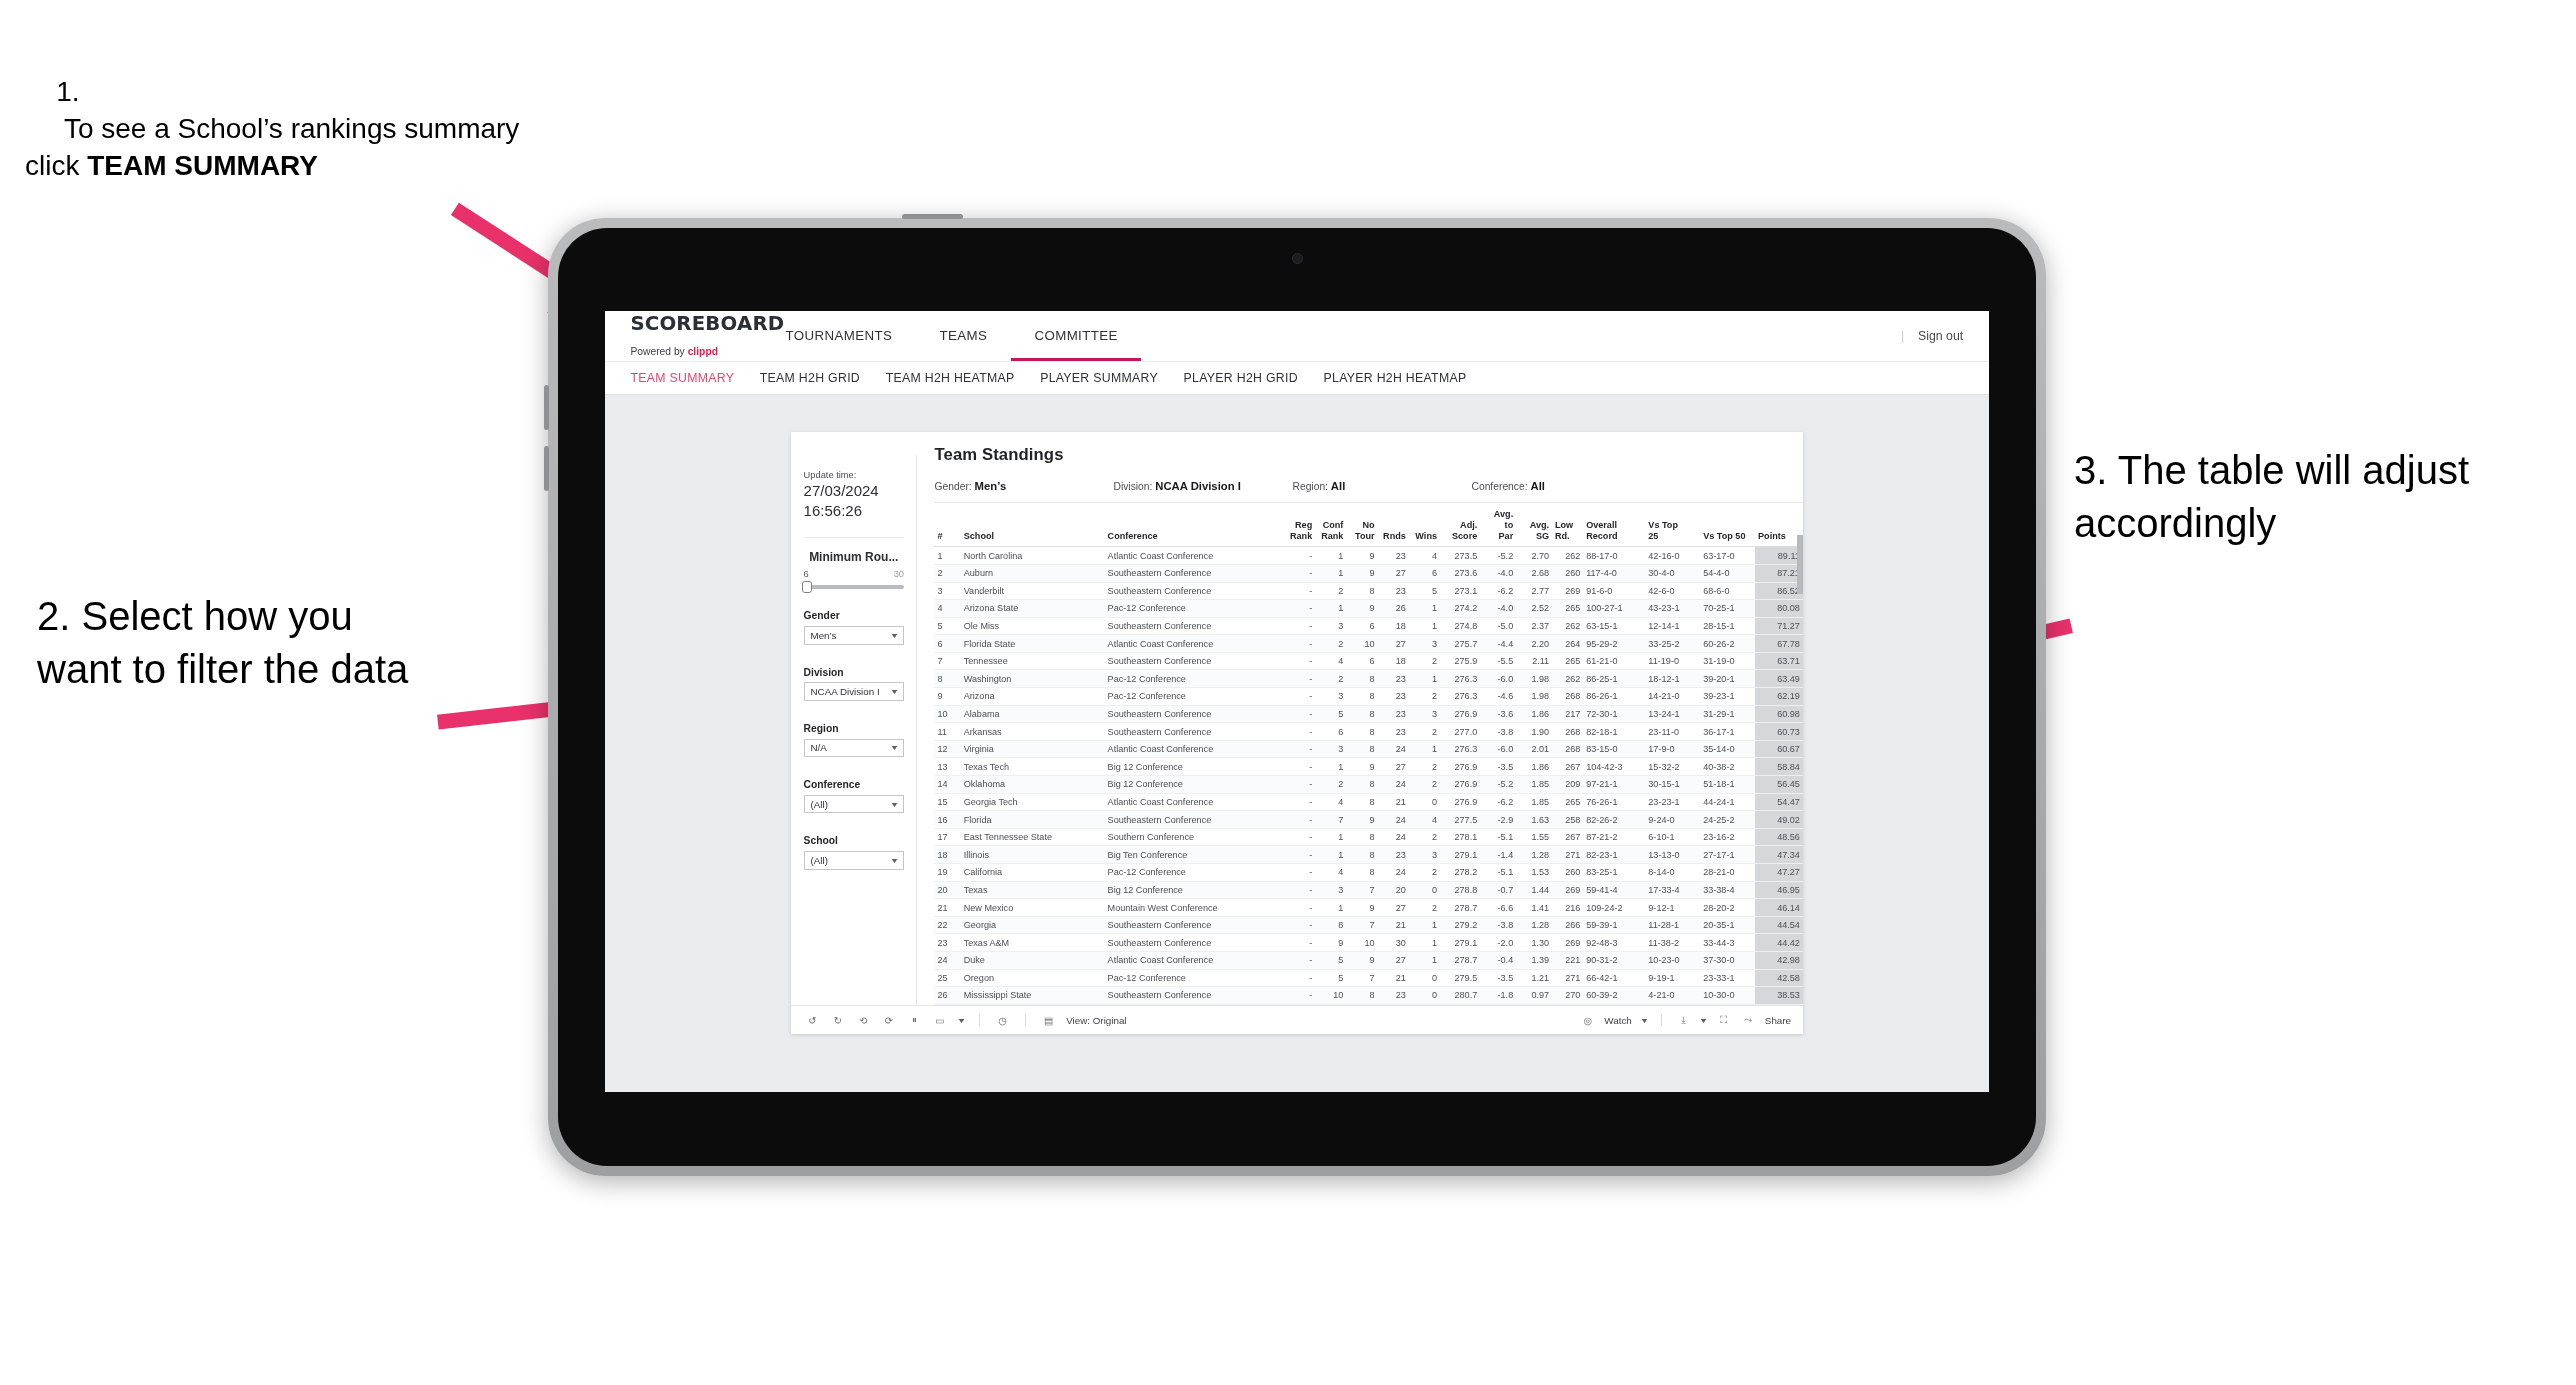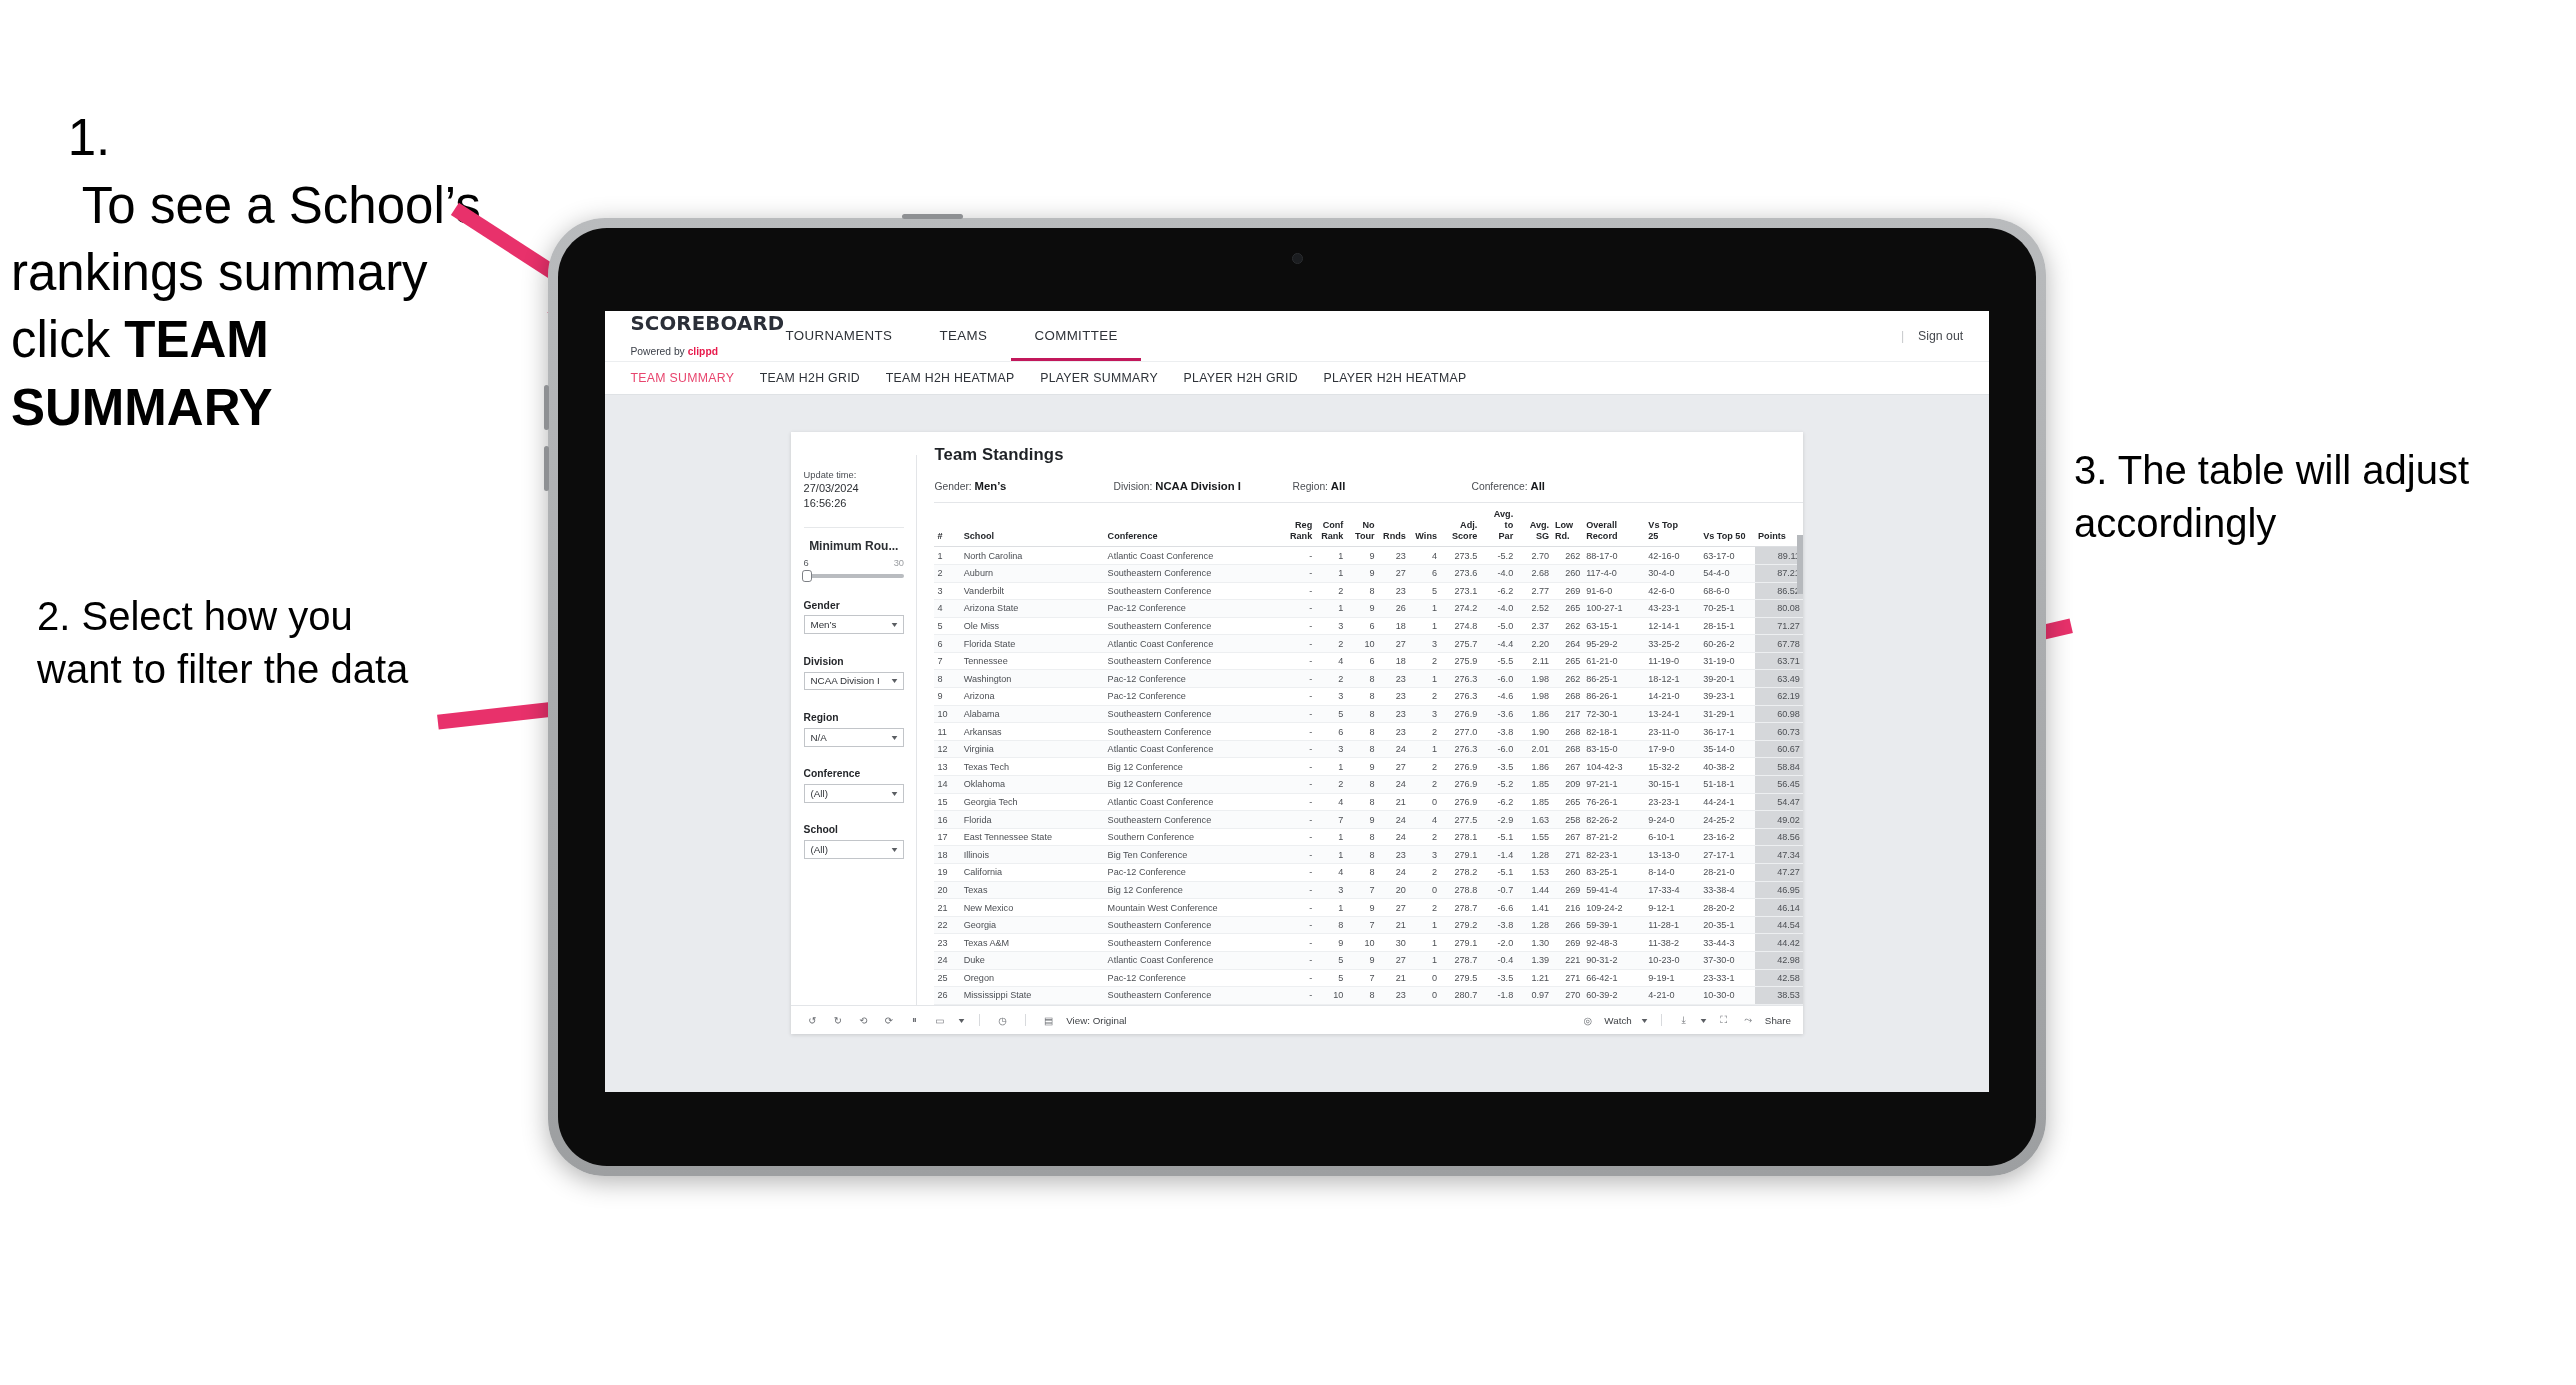--- a/index.html
+++ b/index.html
@@ -13,21 +13,21 @@
   #root { position: relative; width: 2576px; height: 1386px; background:#fff; }
 
   
   .annot {
     position: absolute;
     color: #000;
     font-family: "Liberation Sans", sans-serif;
     line-height: 1.32;
     white-space: pre-wrap;
   }
-  .annot-1 { left: 11px;  top: 37px;  width: 511px; font-size: 51px; }
+  .annot-1 { left: 25px;  top: 37px;  width: 511px; font-size: 28px; }
   .annot-2 { left: 37px;  top: 590px; width: 393px; font-size: 40px; }
   .annot-3 { left: 2074px; top: 444px; width: 511px; font-size: 40px; }
   .annot b { font-weight: bold; }
 
   
   .arrow { position: absolute; pointer-events: none; }
 
   
   .tablet-outer {
     position: absolute;
@@ -117,21 +117,21 @@
   .wb-body { display:flex; }
 
   
   .filters {
     width: 126px; border-right:1px solid #e3e5e8;
     padding: 13.8px 11.8px 9.8px 12.8px;
     flex: 0 0 126px;
     margin-top: 23px;
   }
   .upd-label { font-size: 9.3px; color:#4a4d52; line-height:1.35; }
-  .upd-time  { font-size: 11px; color:#2c2f33; line-height:1.35; }
+  .upd-time  { font-size: 15px; color:#2c2f33; line-height:1.35; }
   .fdiv { height:1px; background:#e6e8ea; margin: 15.7px 0 11.8px; }
   .slider-title { font-size: 12px; color:#2c2f33; text-align:center; font-weight:600; }
   .slider-nums { display:flex; justify-content:space-between; font-size:9.3px; color:#56595e; margin-top:4.9px; }
   .slider-nums .hi { color:#9a9da1; }
   .slider-track {
     position:relative; height:3.9px; background:#b9bcc0; border-radius:2px; margin-top:5.9px;
   }
   .slider-knob {
     position:absolute; left:-2px; top:-3.9px;
     width:10.8px; height:11.8px; background:#fff;

